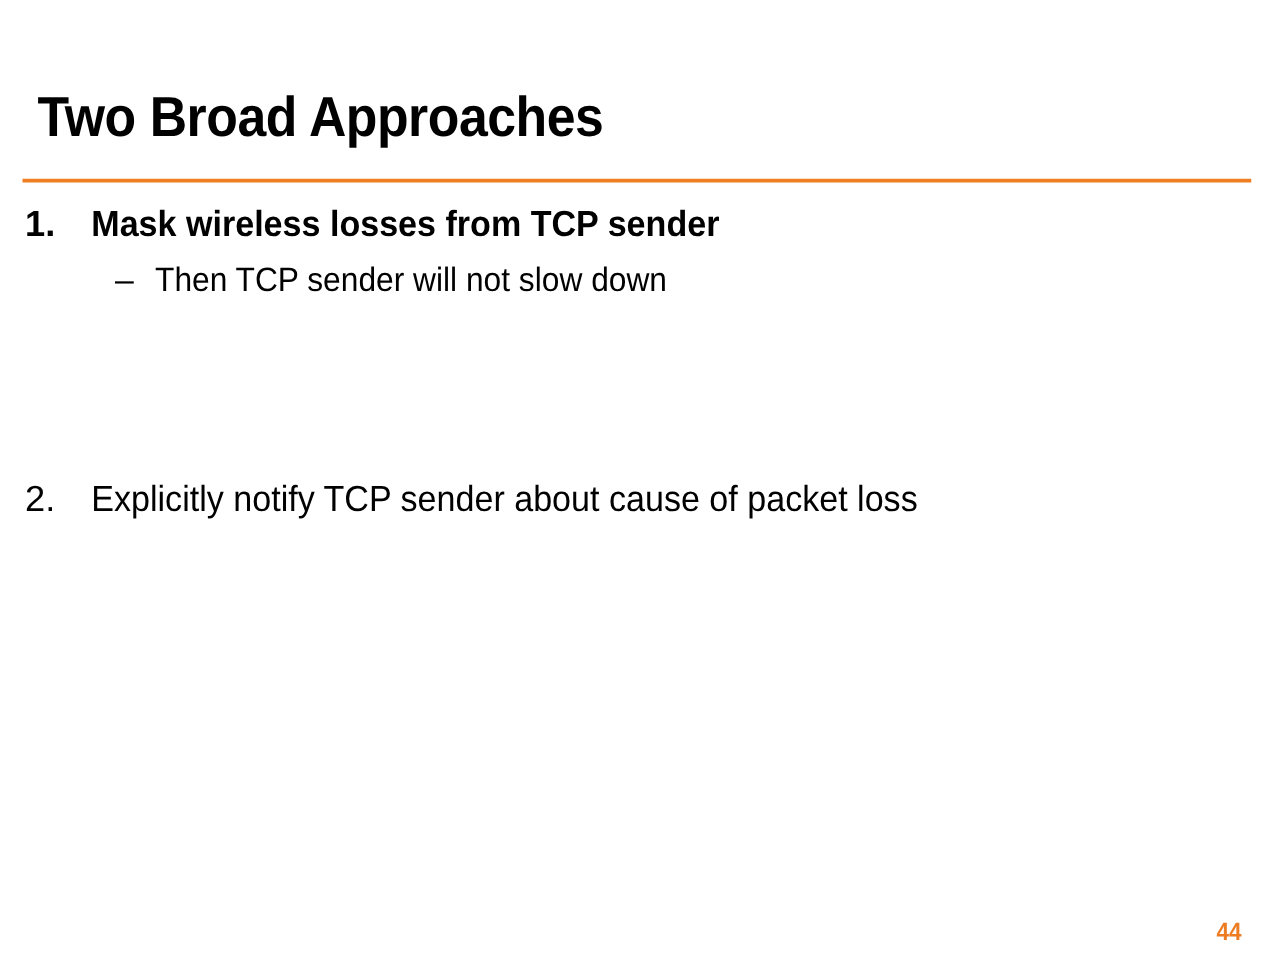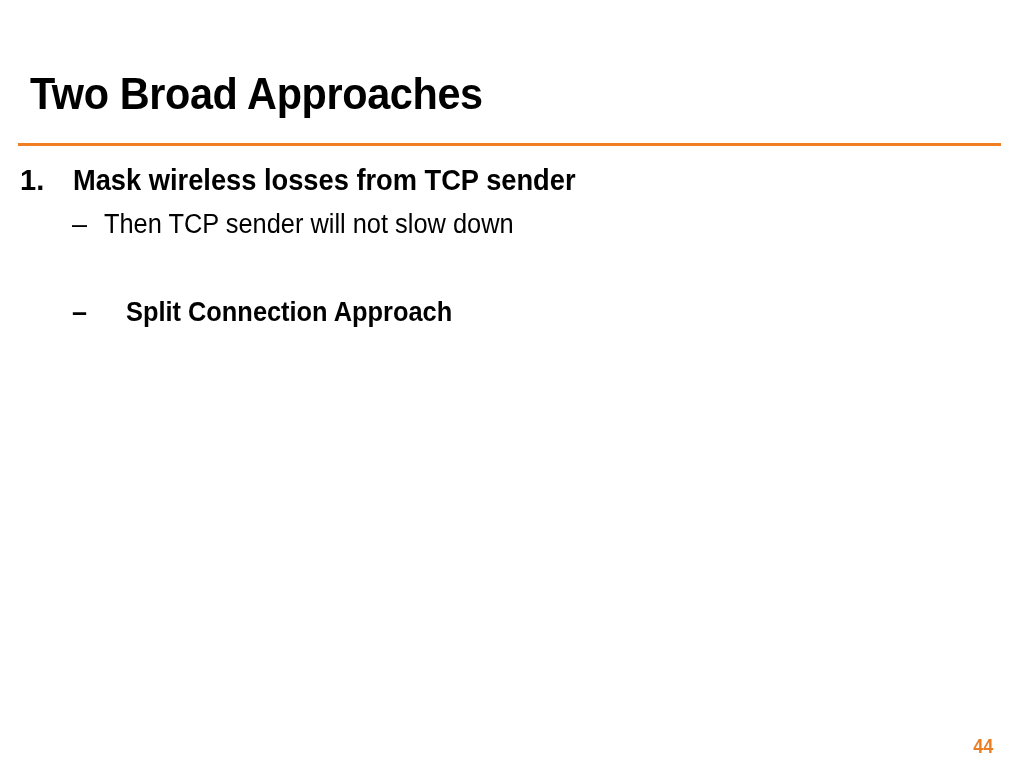--- a/index.html
+++ b/index.html
@@ -77,21 +77,21 @@
     transform-origin: left center;
   }
   .lvl1.bold .marker,
   .lvl1.bold .txt { font-weight: bold; }
   .lvl1.normal .marker,
   .lvl1.normal .txt { font-weight: normal; }
 
   
   .lvl2 {
     font-size: 27px;
-    padding-left: 72px;
+    padding-left: 92px;
   }
   .lvl2 .marker {
     display: inline-block;
     width: 32px;
     font-size: 27px;
   }
   .lvl2.wide-gap .marker { width: 54px; }
   .lvl2 .txt {
     display: inline-block;
     transform: scaleX(0.94);
@@ -133,25 +133,25 @@
     <div class="line lvl1 bold">
       <span class="marker">1.</span><span class="txt">Mask wireless losses from TCP sender</span>
     </div>
 
     <div class="line lvl2 normal">
       <span class="marker">–</span><span class="txt">Then TCP sender will not slow down</span>
     </div>
 
     <div class="spacer"></div>
 
-    <div class="line lvl2 bold wide-gap">
-      <span class="marker">–</span><span class="txt">Split Connection Approach</span>
-    </div>
 
 
     <div class="spacer-tall"></div>
 
+    <div class="line lvl1 normal">
+      <span class="marker">2.</span><span class="txt">Explicitly notify TCP sender about cause of packet loss</span>
+    </div>
 
   </div>
 
   <div class="page-number">44</div>
 
 </div>
 
 </body></html>

